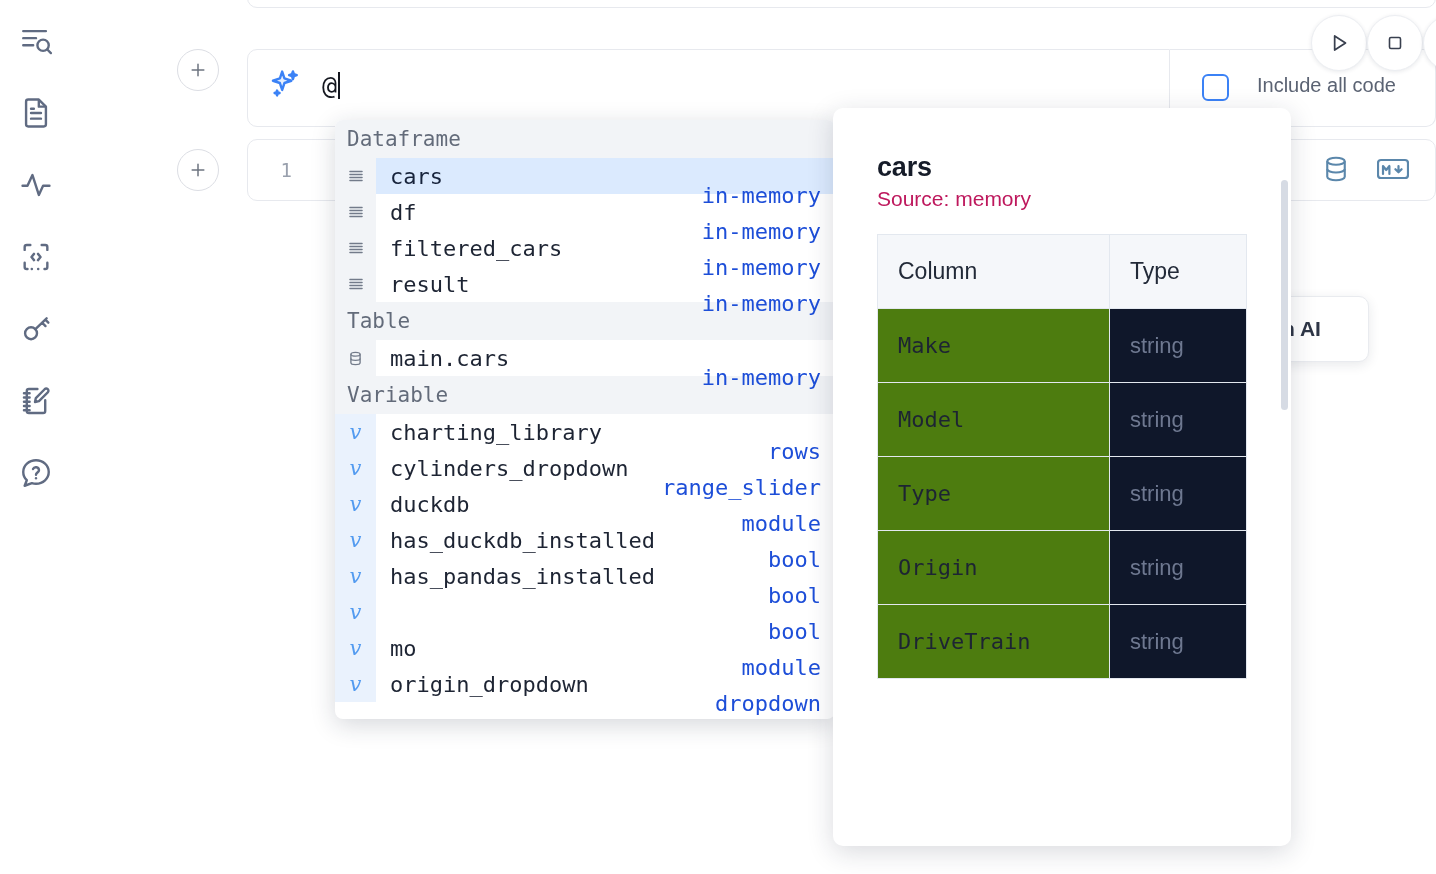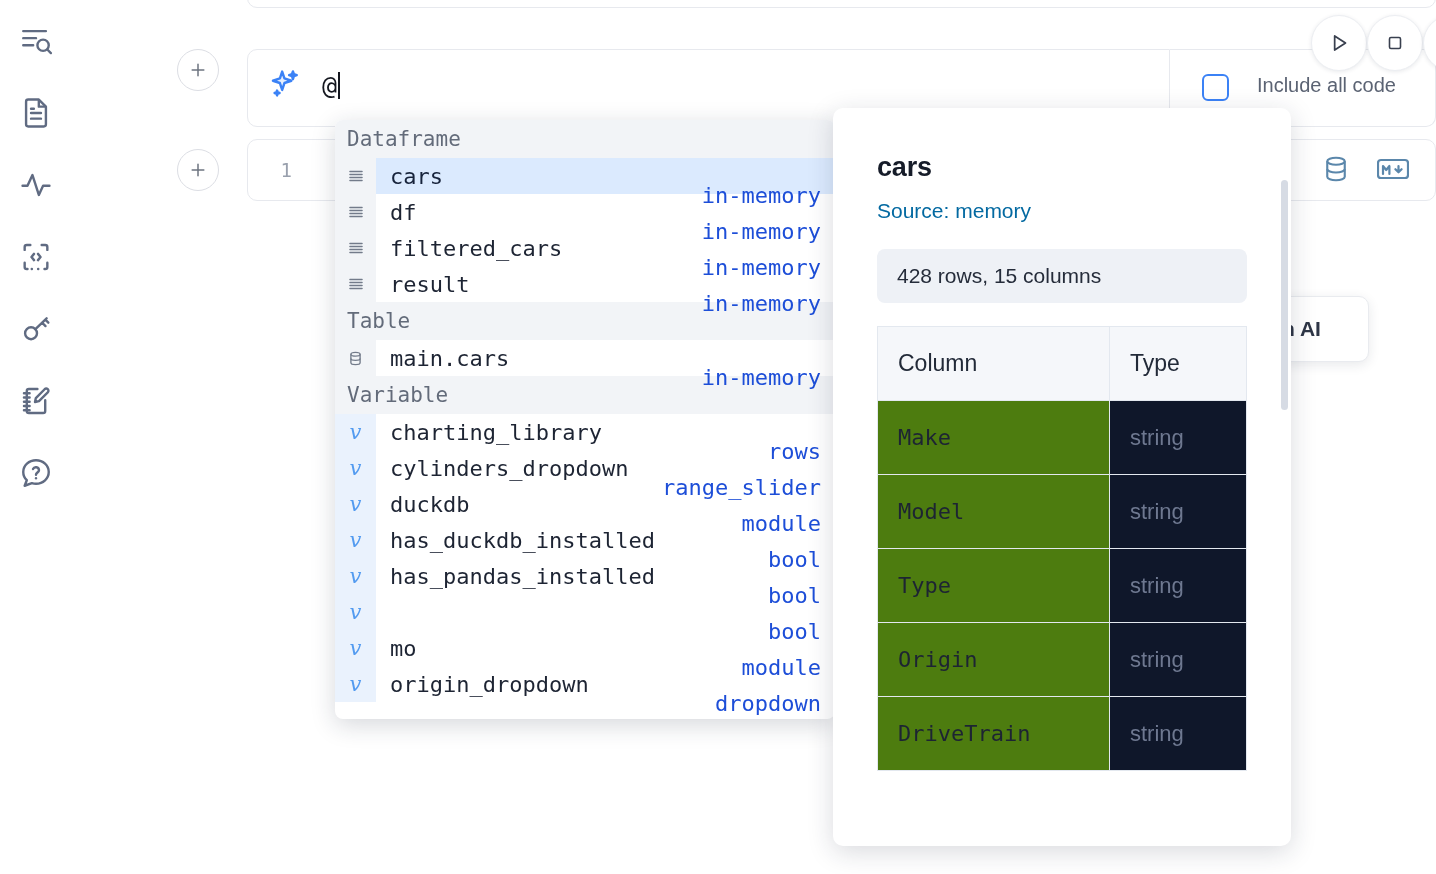--- a/index.html
+++ b/index.html
@@ -231,22 +231,22 @@
     border-radius: 10px;
     box-shadow: 0 6px 26px rgba(28,38,60,.17);
     overflow: hidden;
   }
   .details-pad { padding: 44px 44px 0 44px; position: relative; }
   .d-title {
     font-size: 27px; font-weight: 700; color: #161c29;
     letter-spacing: -.2px;
   }
   .d-source {
-    margin-top: 16px;
-    font-size: 21px; color: #0369a1;
+    margin-top: 4px;
+    font-size: 21px; color: #be185d;
   }
   .d-shape {
     margin-top: 26px;
     background: #eef1f6;
     border-radius: 8px;
     padding: 15px 20px;
     font-size: 21px;
     color: #252c3a;
   }
   .d-table {
@@ -499,21 +499,20 @@
           <span class="ac-type">dropdown</span>
         </div>
       </div>
   </div>
 
   <div class="details">
     <div class="d-scroll"></div>
     <div class="details-pad">
       <div class="d-title">cars</div>
       <div class="d-source">Source: memory</div>
-      <div class="d-shape">428 rows, 15 columns</div>
       <table class="d-table">
         <thead>
             <tr id="d-head">
               <th style="width: 232px;">Column</th>
               <th style="width: 137px;">Type</th>
             </tr>
           </thead>
         <tbody id="d-body">
             <tr>
               <td class="col">Make</td>

